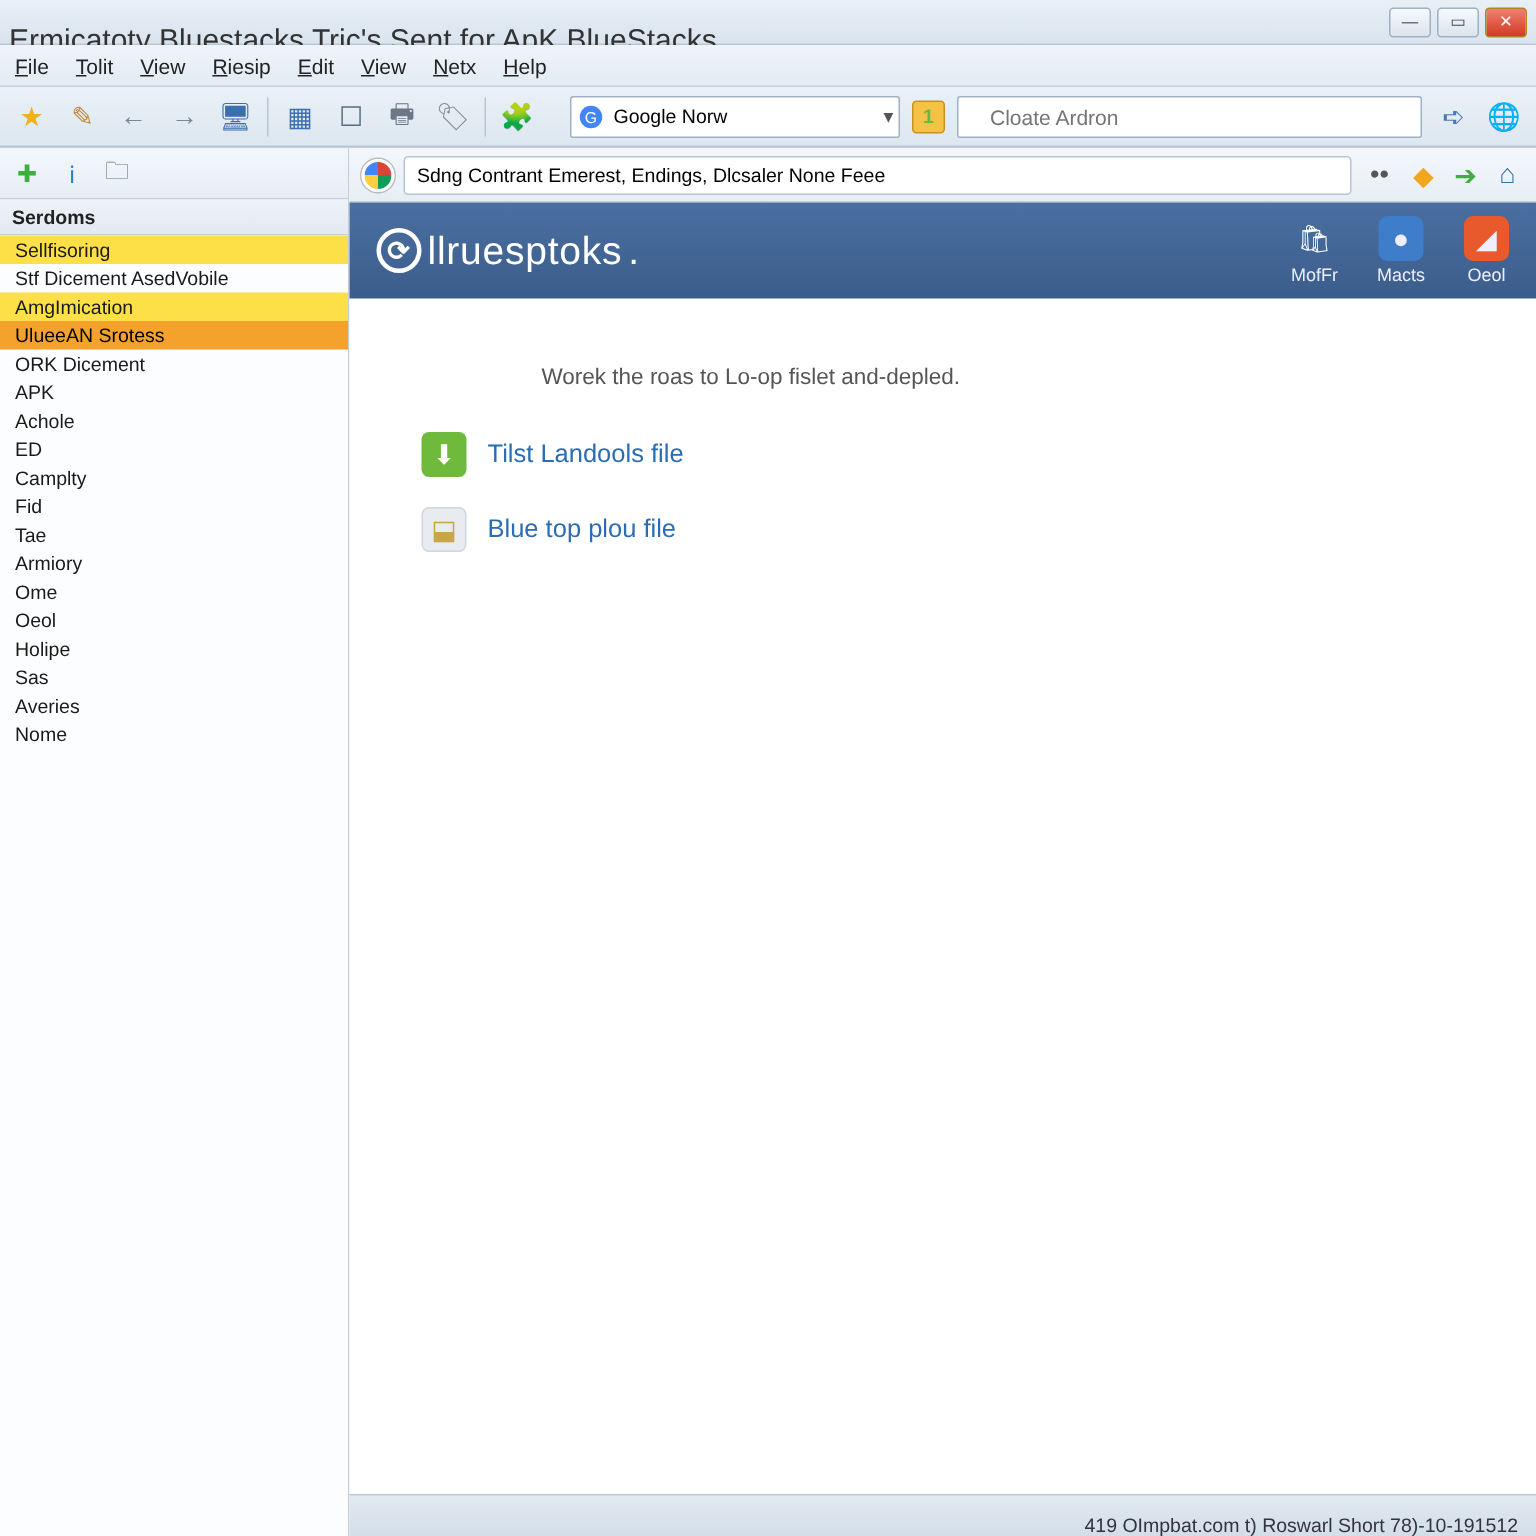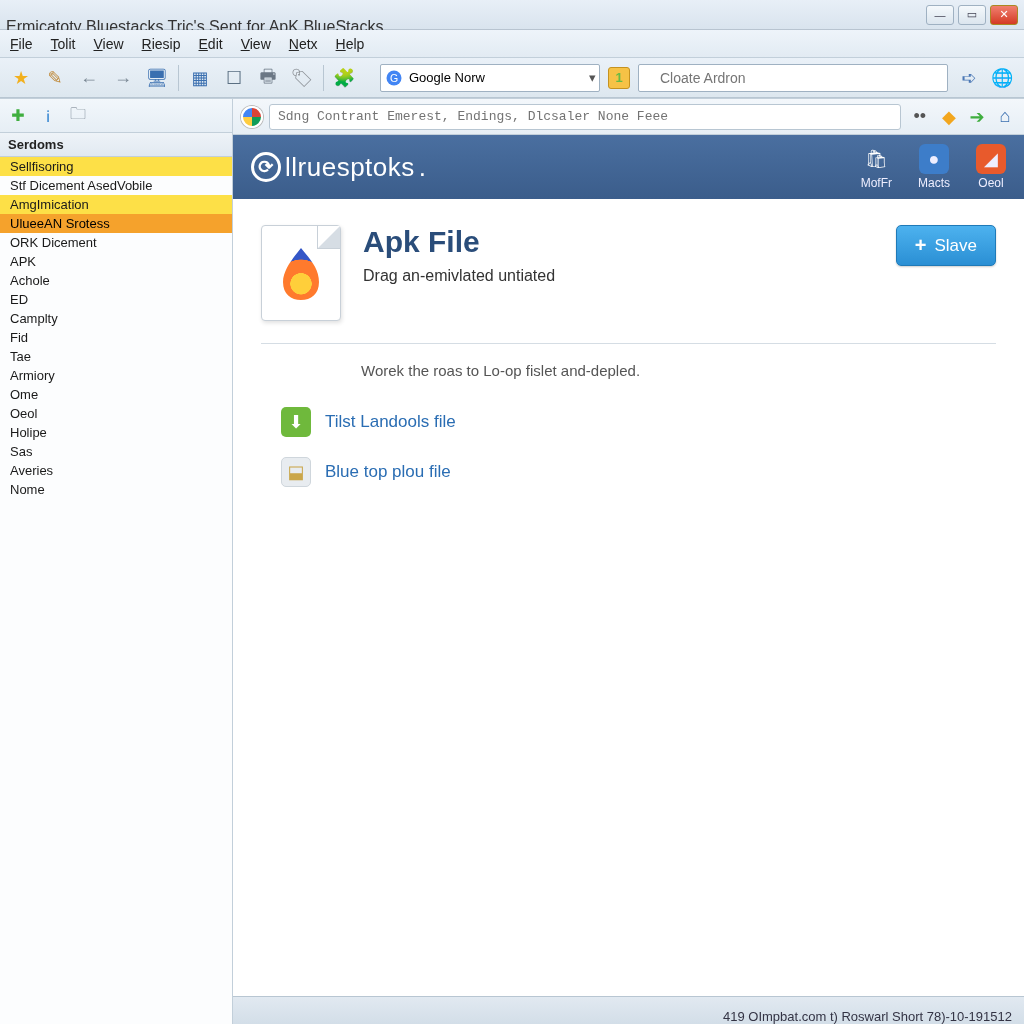--- a/index.html
+++ b/index.html
@@ -20,21 +20,21 @@
 }
 .titlebar {
   height: 30px;
   background: linear-gradient(#e8eff7, #d9e4ee);
   display: flex;
   align-items: center;
   padding: 0 6px;
   border-bottom: 1px solid #b8c4d0;
 }
 .titlebar .title-text {
-  font-size: 16px;
+  font-size: 20px;
   color: #333;
   flex: 1;
   margin-top: 25px;
 }
 .win-controls { display: flex; gap: 4px; }
 .win-btn {
   width: 28px; height: 20px;
   background: linear-gradient(#f5f9fc,#dbe5ee);
   border: 1px solid #9fb1c2;
   border-radius: 3px;
@@ -123,21 +123,21 @@
   flex:1; display:flex; flex-direction:column; background:#fff;
 }
 .tabbar {
   height:36px; display:flex; align-items:center; gap:6px; padding:0 8px;
   background: linear-gradient(#f3f7fb,#e6eef5);
   border-bottom:1px solid #c2cfda;
 }
 .tab-chrome { width:22px; height:22px; border-radius:50%; background:conic-gradient(#db4437 0 90deg,#0f9d58 90deg 180deg,#ffcd40 180deg 270deg,#4285f4 270deg 360deg); border:2px solid #fff; box-shadow:0 0 0 1px #bbb; }
 .tab {
   flex:1; height:26px; background:#fff; border:1px solid #b8c6d2; border-radius:3px;
-  display:flex; align-items:center; padding:0 8px; color:#737373; font-size:13px;font-family:Liberation Mono, monospace;
+  display:flex; align-items:center; padding:0 8px; color:#000000; font-size:13px;
 }
 .tab-dots { color:#555; padding:0 6px; font-size:18px; }
 .nav-icon { width:22px; height:22px; display:flex; align-items:center; justify-content:center; font-size:18px; }
 
 .brandbar {
   height:64px; background:linear-gradient(#4a6fa0,#3b5d8b);
   display:flex; align-items:center; padding:0 18px; color:#fff;
 }
 .brand-logo {
   font-size:26px; font-weight:500; letter-spacing:0.5px;
@@ -330,33 +330,20 @@
               <span>Macts</span>
             </div>
             <div class="ba orange">
               <div class="ico">◢</div>
               <span>Oeol</span>
             </div>
           </div>
       </div>
 
       <div class="content">
-        <div class="hero">
-          <div class="file-icon">
-            <div class="flame"></div>
-          </div>
-          <div class="hero-text">
-            <h1>Apk File</h1>
-            <div class="sub">Drag an-emivlated untiated</div>
-          </div>
-          <button class="slave-btn">
-            <span class="plus">+</span>
-            <span>Slave</span>
-          </button>
-        </div>
 
         <div class="desc">Worek the roas to Lo-op fislet and-depled.</div>
 
         <div id="links">
             <div class="link-row">
               <span class="lico green">⬇</span>
               <span>Tilst Landools file</span>
             </div>
             <div class="link-row">
               <span class="lico shield">⬓</span>

